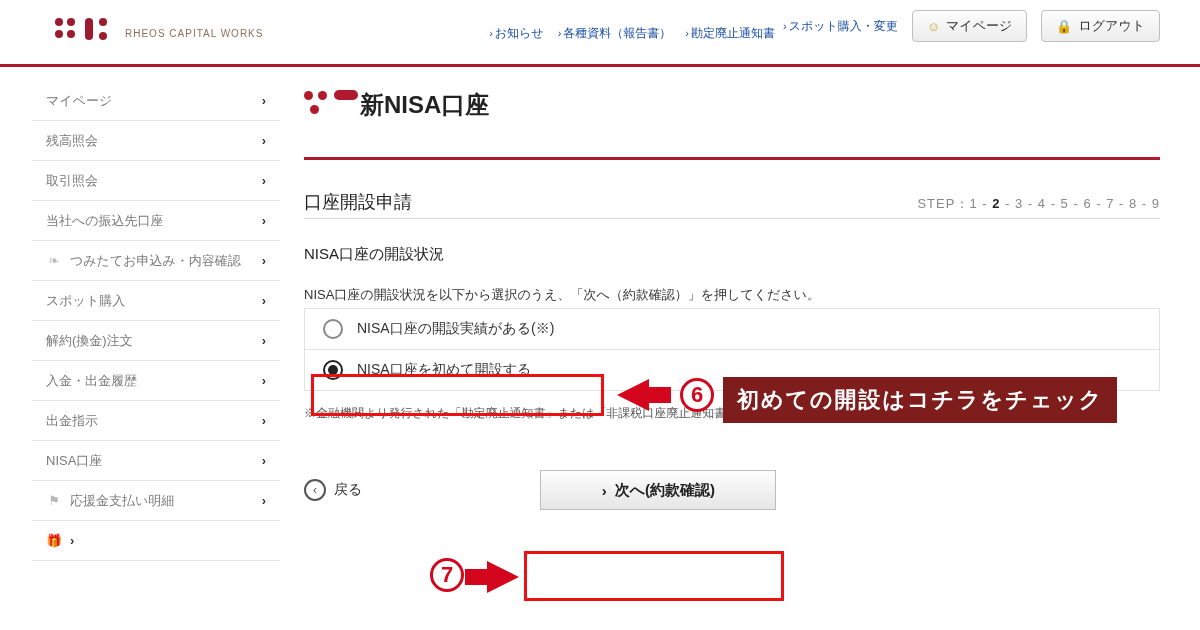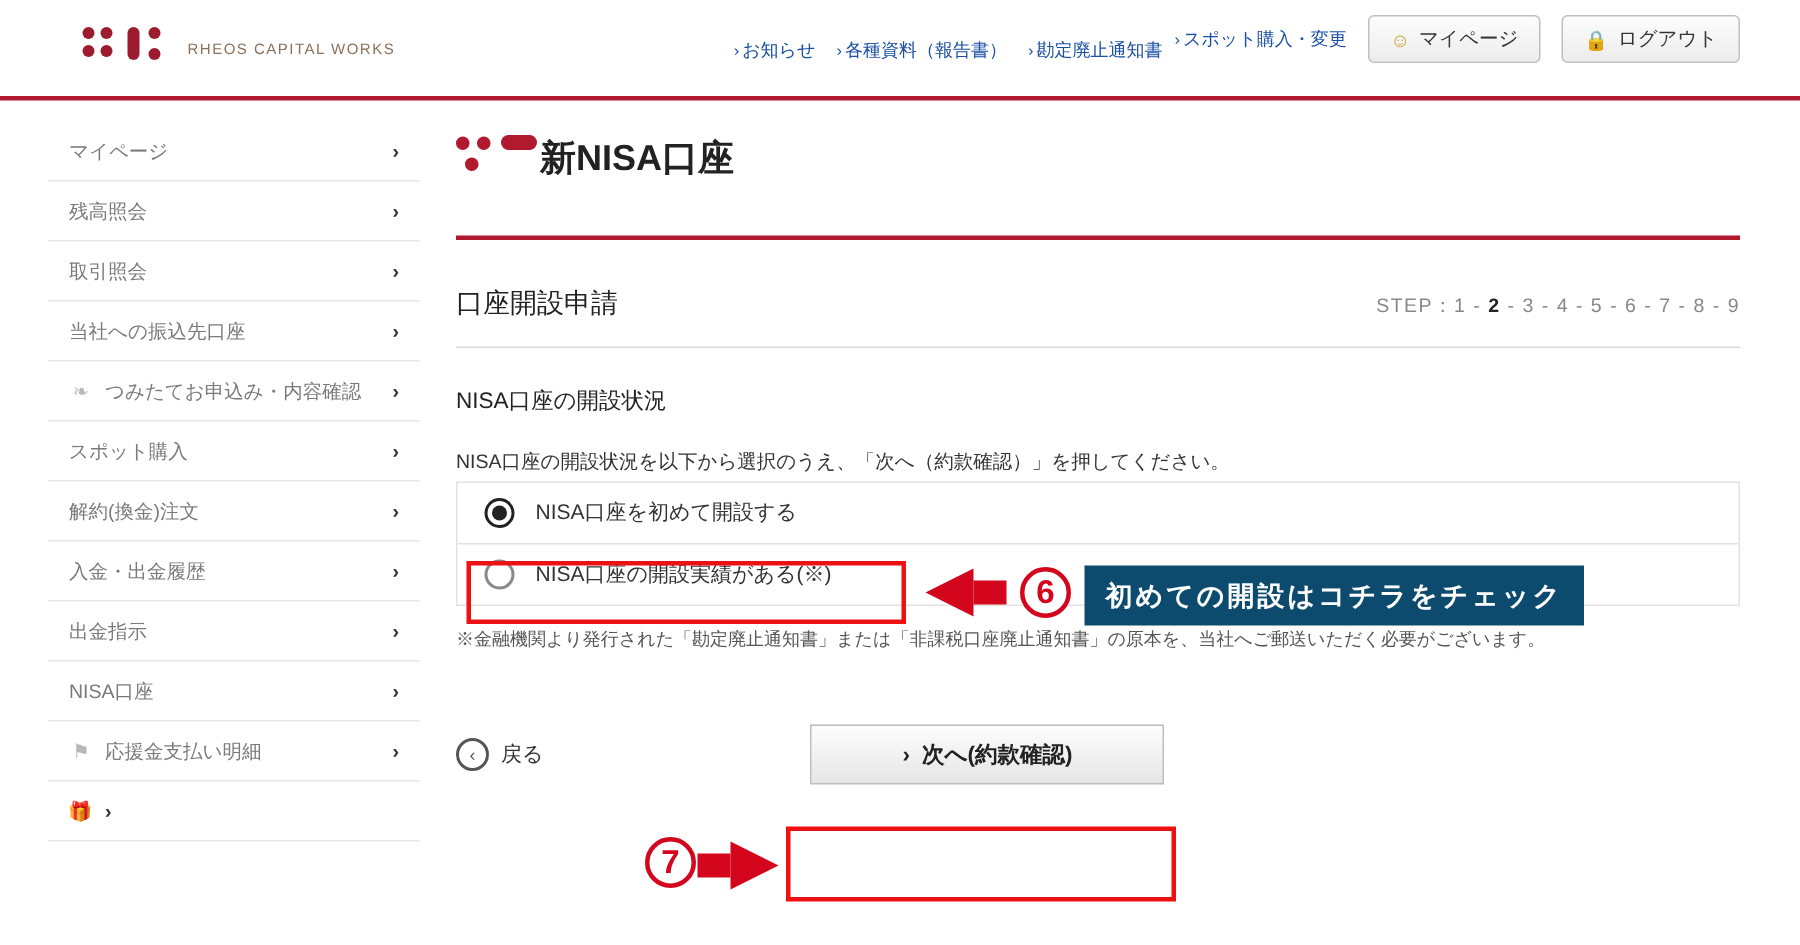--- a/index.html
+++ b/index.html
@@ -24,21 +24,21 @@
   .sitem.icon-row{gap:8px;justify-content:flex-start}
   .sitem.icon-row .lbl{flex:1}
   .sicon{width:16px;height:16px;display:inline-flex;align-items:center;justify-content:center;color:#b8b8b8}
   .main{flex:1;padding:22px 0 0 24px}
   .h1row{display:flex;margin-bottom:36px}
   .h1mark{width:56px;height:28px;position:relative}
   .m-dot{position:absolute;width:9px;height:9px;border-radius:50%;background:#b11a2e}
   .m-pill{position:absolute;width:24px;height:10px;border-radius:5px;background:#b11a2e}
   .h1{font-size:24px;font-weight:bold;color:#222}
   .thick-red{height:3px;background:#b11a2e;margin-bottom:30px}
-  .steprow{display:flex;justify-content:space-between;align-items:baseline;border-bottom:1px solid #d9d9d9;padding-bottom:17px;margin-bottom:26px}
+  .steprow{display:flex;justify-content:space-between;align-items:baseline;border-bottom:1px solid #d9d9d9;padding-bottom:4px;margin-bottom:26px}
   .h2{font-size:18px;color:#222}
   .steps{font-size:13px;color:#888;letter-spacing:1px}
   .steps b{color:#222}
   .h3{font-size:15px;color:#222;margin-bottom:22px}
   .lead{font-size:13px;color:#333;margin-bottom:4px}
   .opt-wrap{border:1px solid #e2e2e2;margin-bottom:14px}
   .opt{display:flex;align-items:center;gap:14px;padding:10px 18px;font-size:14px;color:#333;cursor:pointer}
   .opt+.opt{border-top:1px solid #e2e2e2}
   .radio{width:20px;height:20px;border:2px solid #888;border-radius:50%;display:inline-flex;align-items:center;justify-content:center;flex:none}
   .radio.sel{border-color:#222}
@@ -48,21 +48,21 @@
   .back{display:inline-flex;align-items:center;gap:8px;color:#333;font-size:14px;cursor:pointer}
   .back-ic{width:22px;height:22px;border:2px solid #555;border-radius:50%;display:inline-flex;align-items:center;justify-content:center;font-size:12px;color:#555}
   .nextbtn{display:inline-flex;align-items:center;justify-content:center;gap:8px;min-width:236px;height:40px;background:linear-gradient(#fdfdfd,#e6e6e6);border:1px solid #bcbcbc;font-size:15px;font-weight:bold;color:#222;cursor:pointer}
   
   .anno-box{position:absolute;border:3px solid #e11;}
   .anno-arrow-l{position:absolute;width:0;height:0;border-top:16px solid transparent;border-bottom:16px solid transparent;border-right:32px solid #d4061d}
   .anno-arrow-l::after{content:"";position:absolute;left:32px;top:-8px;width:22px;height:16px;background:#d4061d}
   .anno-arrow-r{position:absolute;width:0;height:0;border-top:16px solid transparent;border-bottom:16px solid transparent;border-left:32px solid #d4061d}
   .anno-arrow-r::before{content:"";position:absolute;right:32px;top:-8px;width:22px;height:16px;background:#d4061d}
   .anno-num{position:absolute;width:34px;height:34px;border:3px solid #d4061d;border-radius:50%;color:#d4061d;font-size:22px;font-weight:bold;display:flex;align-items:center;justify-content:center;background:#fff}
-  .anno-label{position:absolute;background:#0c4a6e;color:#fff;font-size:18px;font-weight:bold;padding:8px 14px;letter-spacing:2px}
+  .anno-label{position:absolute;background:#7f1d1d;color:#fff;font-size:22px;font-weight:bold;padding:8px 14px;letter-spacing:2px}
 </style>
 </head>
 <body>
 <div class="page">
 
 <div class="topbar">
   <div class="logo">
     <div class="logo-mark">
       <span class="logo-dot" style="left:0;top:0"></span>
       <span class="logo-dot" style="left:12px;top:0"></span>
@@ -167,26 +167,26 @@
       <div class="steps">
         <span>STEP：</span><span>1</span> - <b>2</b> - <span>3</span> - <span>4</span> - <span>5</span> - <span>6</span> - <span>7</span> - <span>8</span> - <span>9</span>
       </div>
     </div>
 
     <div class="h3">NISA口座の開設状況</div>
     <p class="lead">NISA口座の開設状況を以下から選択のうえ、「次へ（約款確認）」を押してください。</p>
 
     <div class="opt-wrap">
       <label class="opt">
+        <span class="radio"></span>
+        <span>NISA口座の開設実績がある(※)</span>
+      </label>
+      <label class="opt">
         <span class="radio sel"></span>
         <span>NISA口座を初めて開設する</span>
-      </label>
-      <label class="opt">
-        <span class="radio"></span>
-        <span>NISA口座の開設実績がある(※)</span>
       </label>
     </div>
 
     <p class="note">※金融機関より発行された「勘定廃止通知書」または「非課税口座廃止通知書」の原本を、当社へご郵送いただく必要がございます。</p>
 
     <div class="actions">
       <span class="back">
         <span class="back-ic">‹</span>
         <span>戻る</span>
       </span>

